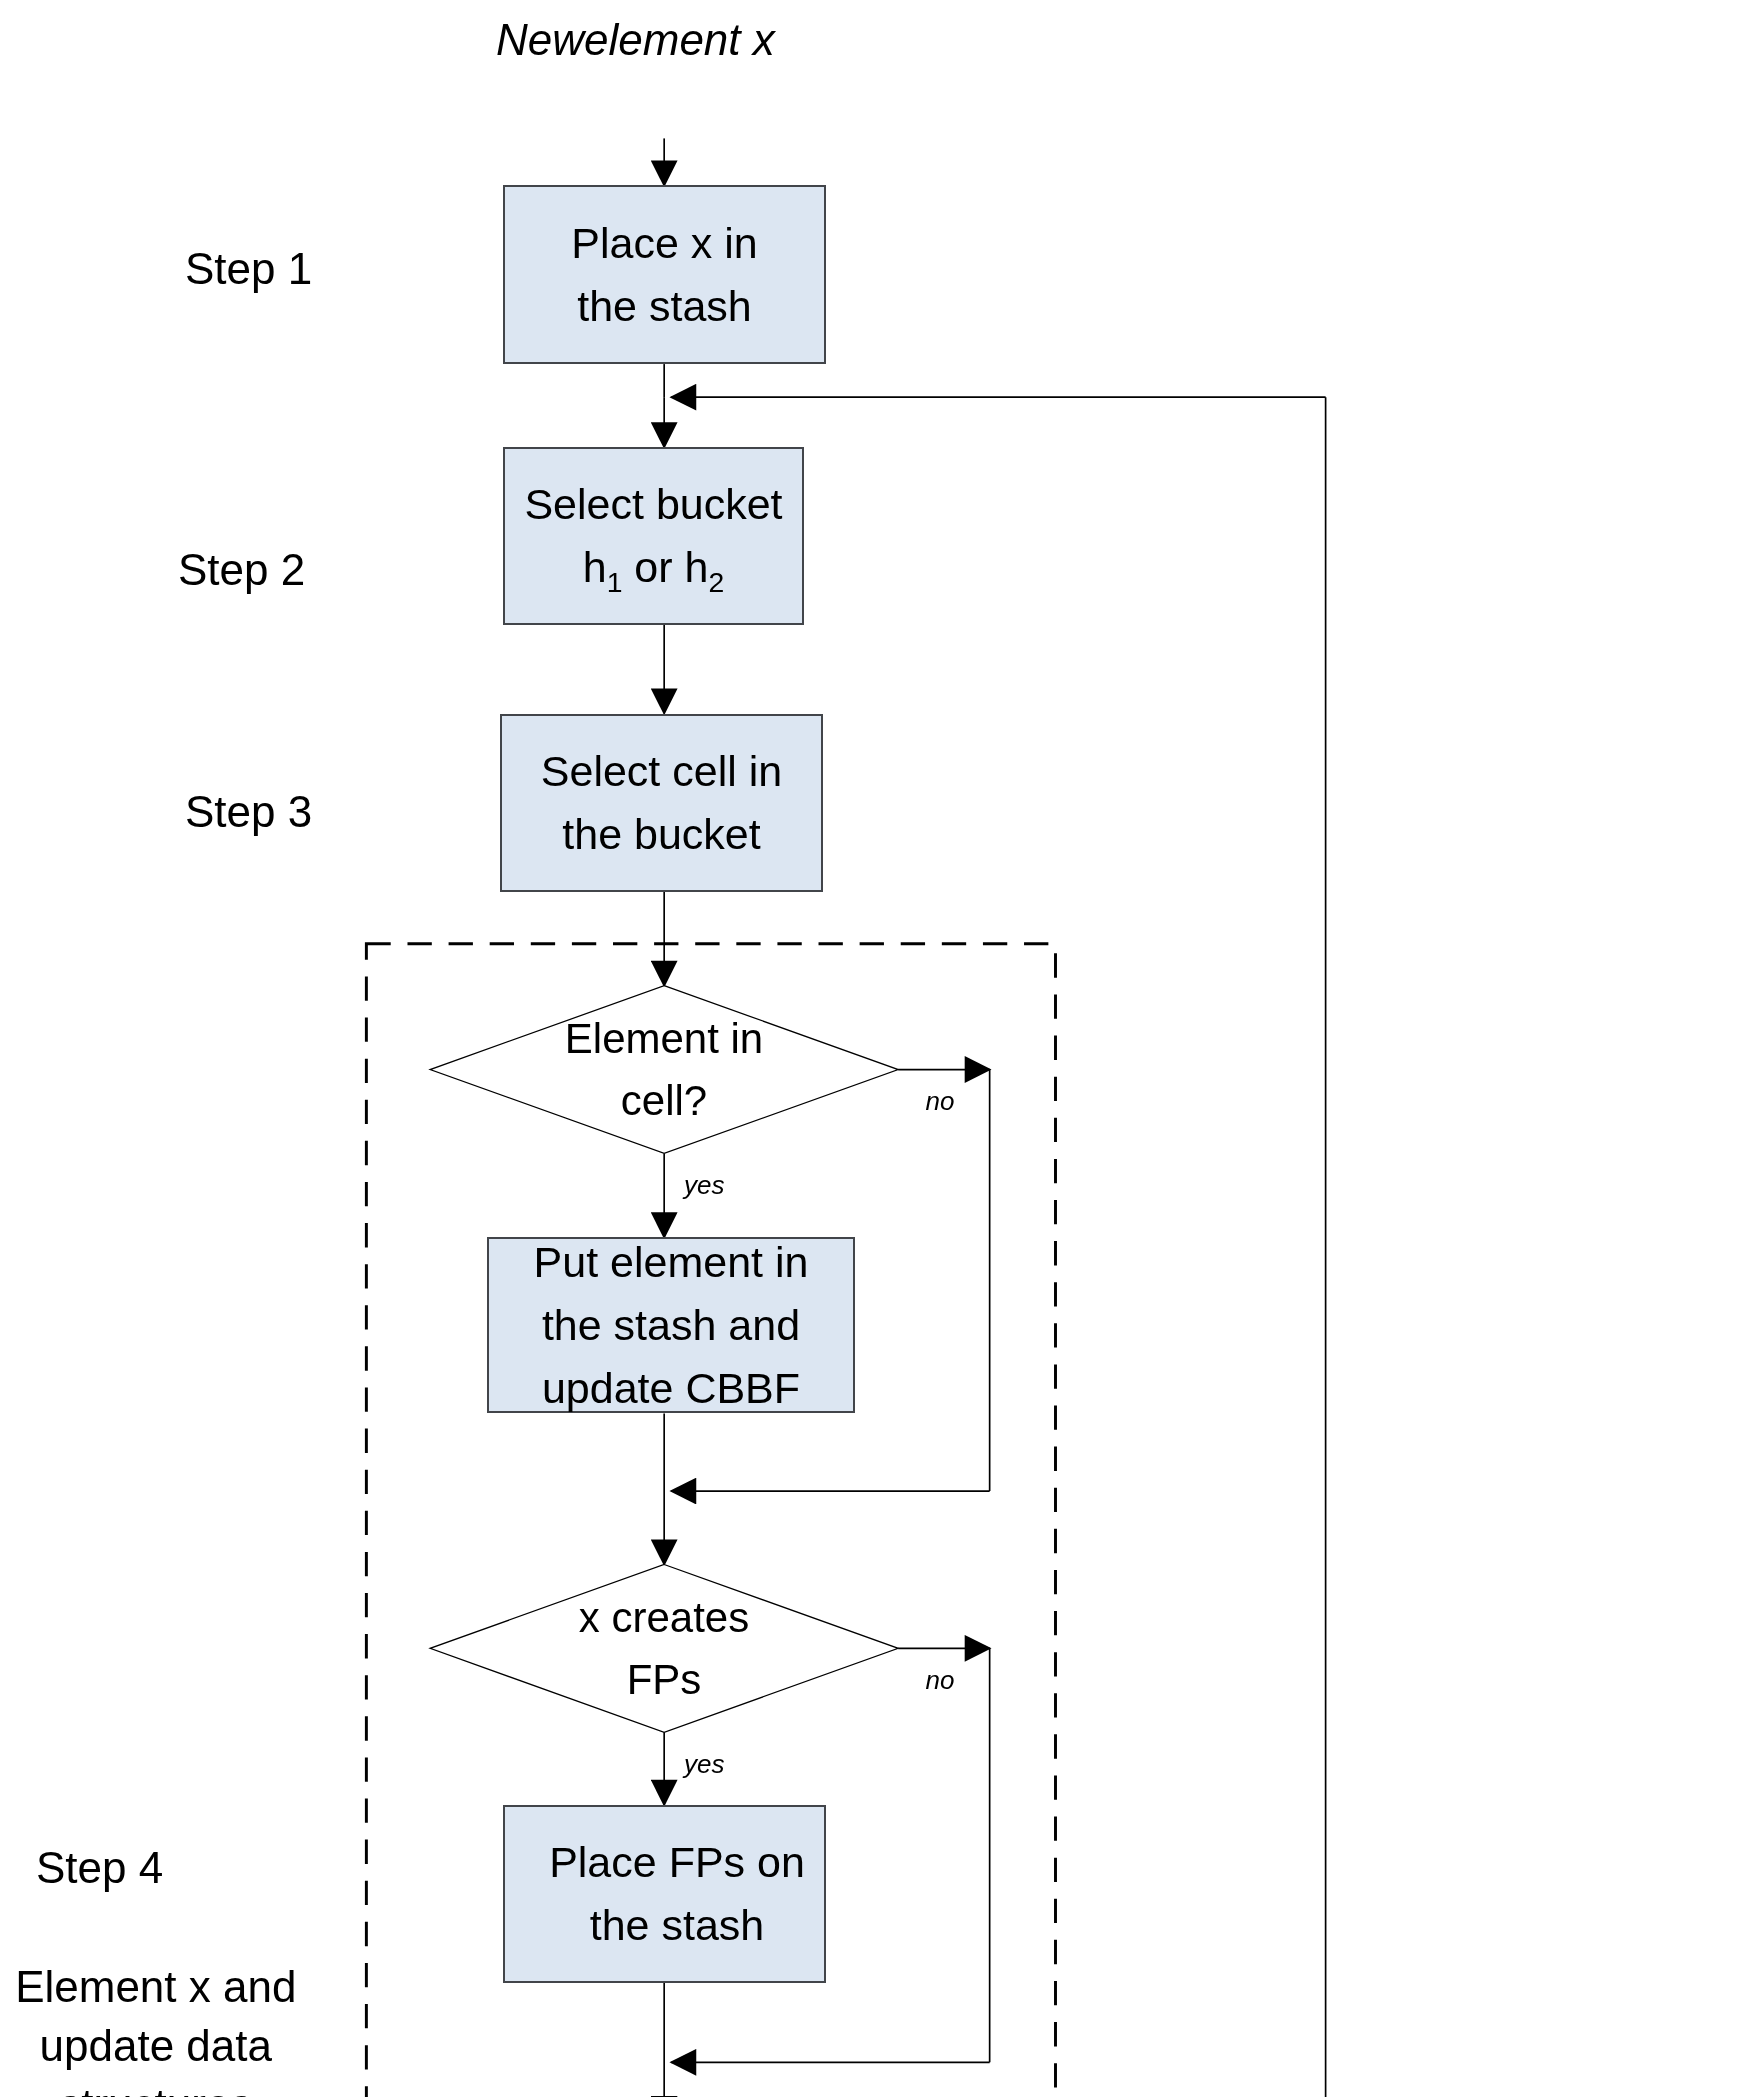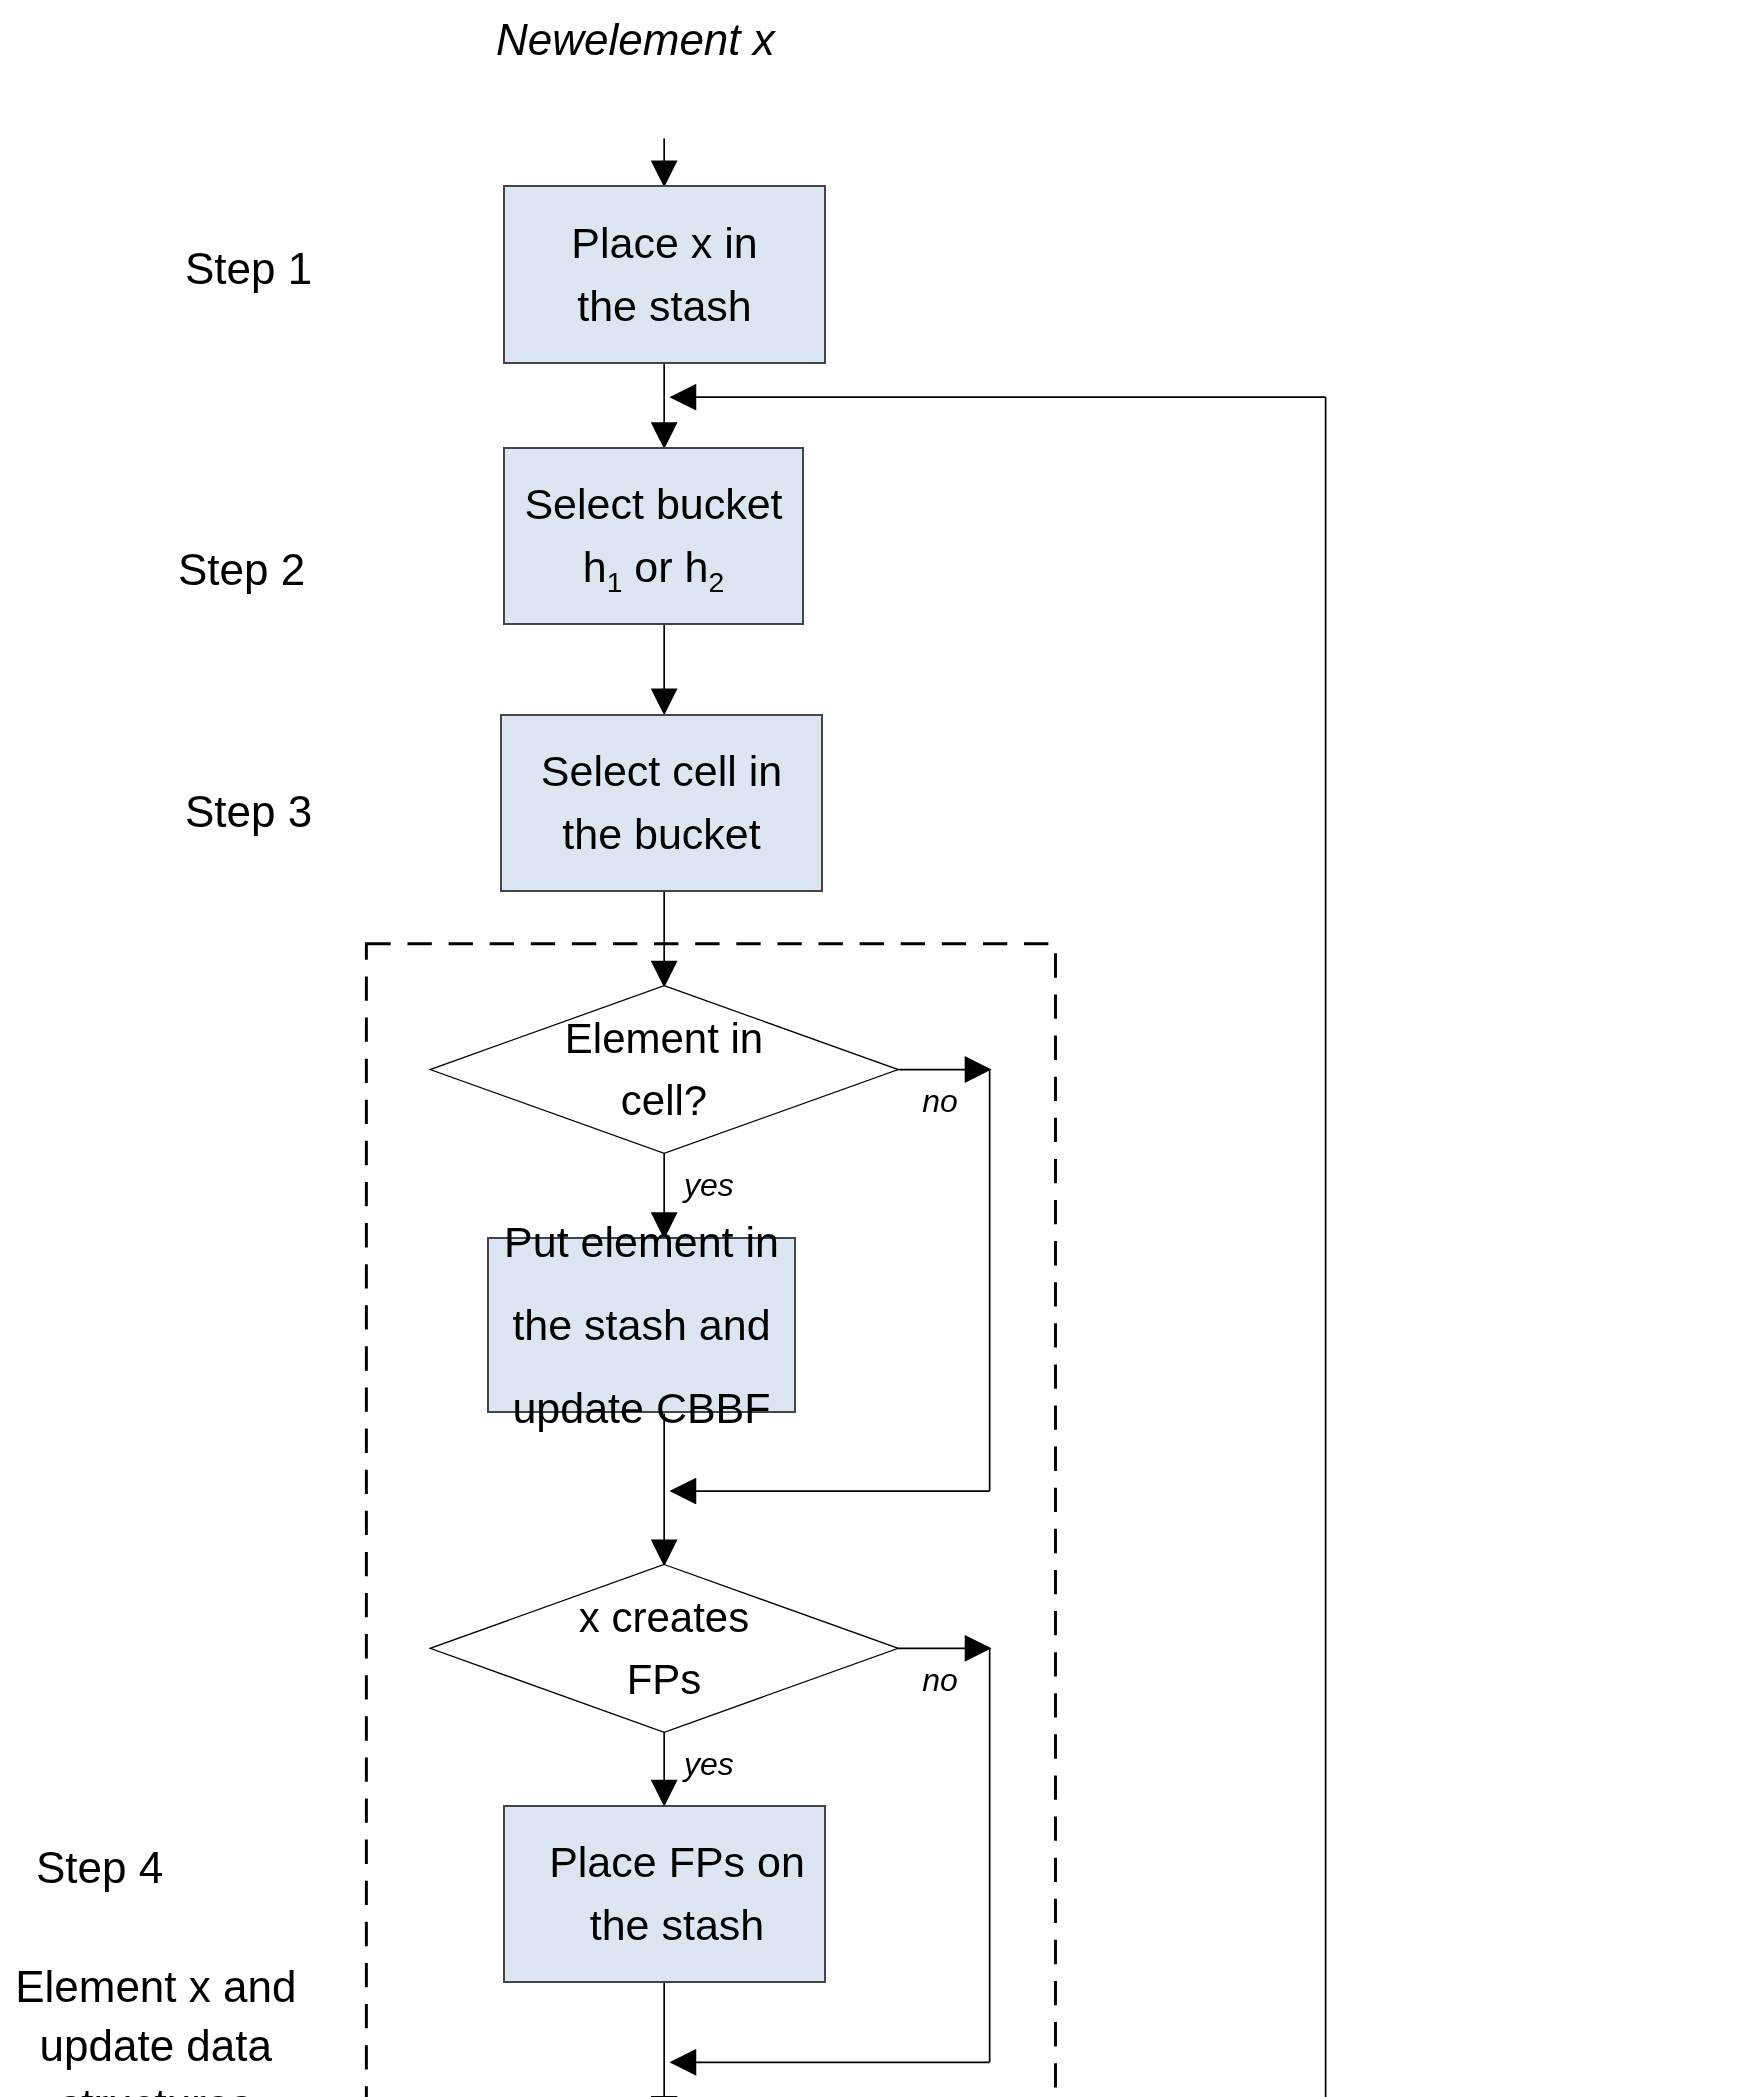--- a/index.html
+++ b/index.html
@@ -6,21 +6,21 @@
   #canvas{position:relative;width:1757px;height:3290px;background:#ffffff;
           font-family:"Liberation Sans",sans-serif;color:#000;overflow:hidden;}
   #connectors{position:absolute;left:0;top:0;}
   .rect-node{position:absolute;background:#dce6f2;border:2.1px solid #42454a;
              display:flex;flex-direction:column;align-items:center;justify-content:center;
              text-align:center;font-size:43px;line-height:63px;box-sizing:border-box;}
   .dtext{position:absolute;display:flex;flex-direction:column;align-items:center;justify-content:center;
          text-align:center;font-size:42px;line-height:62px;}
   .slabel{position:absolute;font-size:44px;line-height:50px;}
   .multiline{display:flex;flex-direction:column;align-items:center;line-height:59px;}
-  .branch{position:absolute;font-style:italic;font-size:32px;line-height:34px;}
+  .branch{position:absolute;font-style:italic;font-size:26px;line-height:34px;}
   .branch.center{text-align:center;}
   .start-label{position:absolute;font-style:italic;font-size:44px;line-height:63px;
                text-align:center;display:flex;flex-direction:row;align-items:center;}
   .pre{white-space:pre;}
   sub{font-size:0.66em;line-height:0;}
 </style>
 </head>
 <body>
 
 <div id="canvas">
@@ -95,21 +95,21 @@
   <div class="rect-node" style="left:503px;top:447px;width:301px;height:178px;">
     <div>Select bucket</div>
     <div><span>h</span><sub>1</sub><span class="pre"> or </span><span>h</span><sub>2</sub></div>
   </div>
 
   <div class="rect-node" style="left:500px;top:714px;width:323px;height:178px;">
     <div>Select cell in</div>
     <div>the bucket</div>
   </div>
 
-  <div class="rect-node" style="left:487px;top:1237px;width:309px;height:176px;gap:20px;">
+  <div class="rect-node" style="left:487px;top:1237px;width:368px;height:176px;">
     <div>Put element in</div>
     <div>the stash and</div>
     <div>update CBBF</div>
   </div>
 
   <div class="rect-node" style="left:503px;top:1805px;width:323px;height:178px;padding-left:25px;">
     <div>Place FPs on</div>
     <div>the stash</div>
   </div>
 

